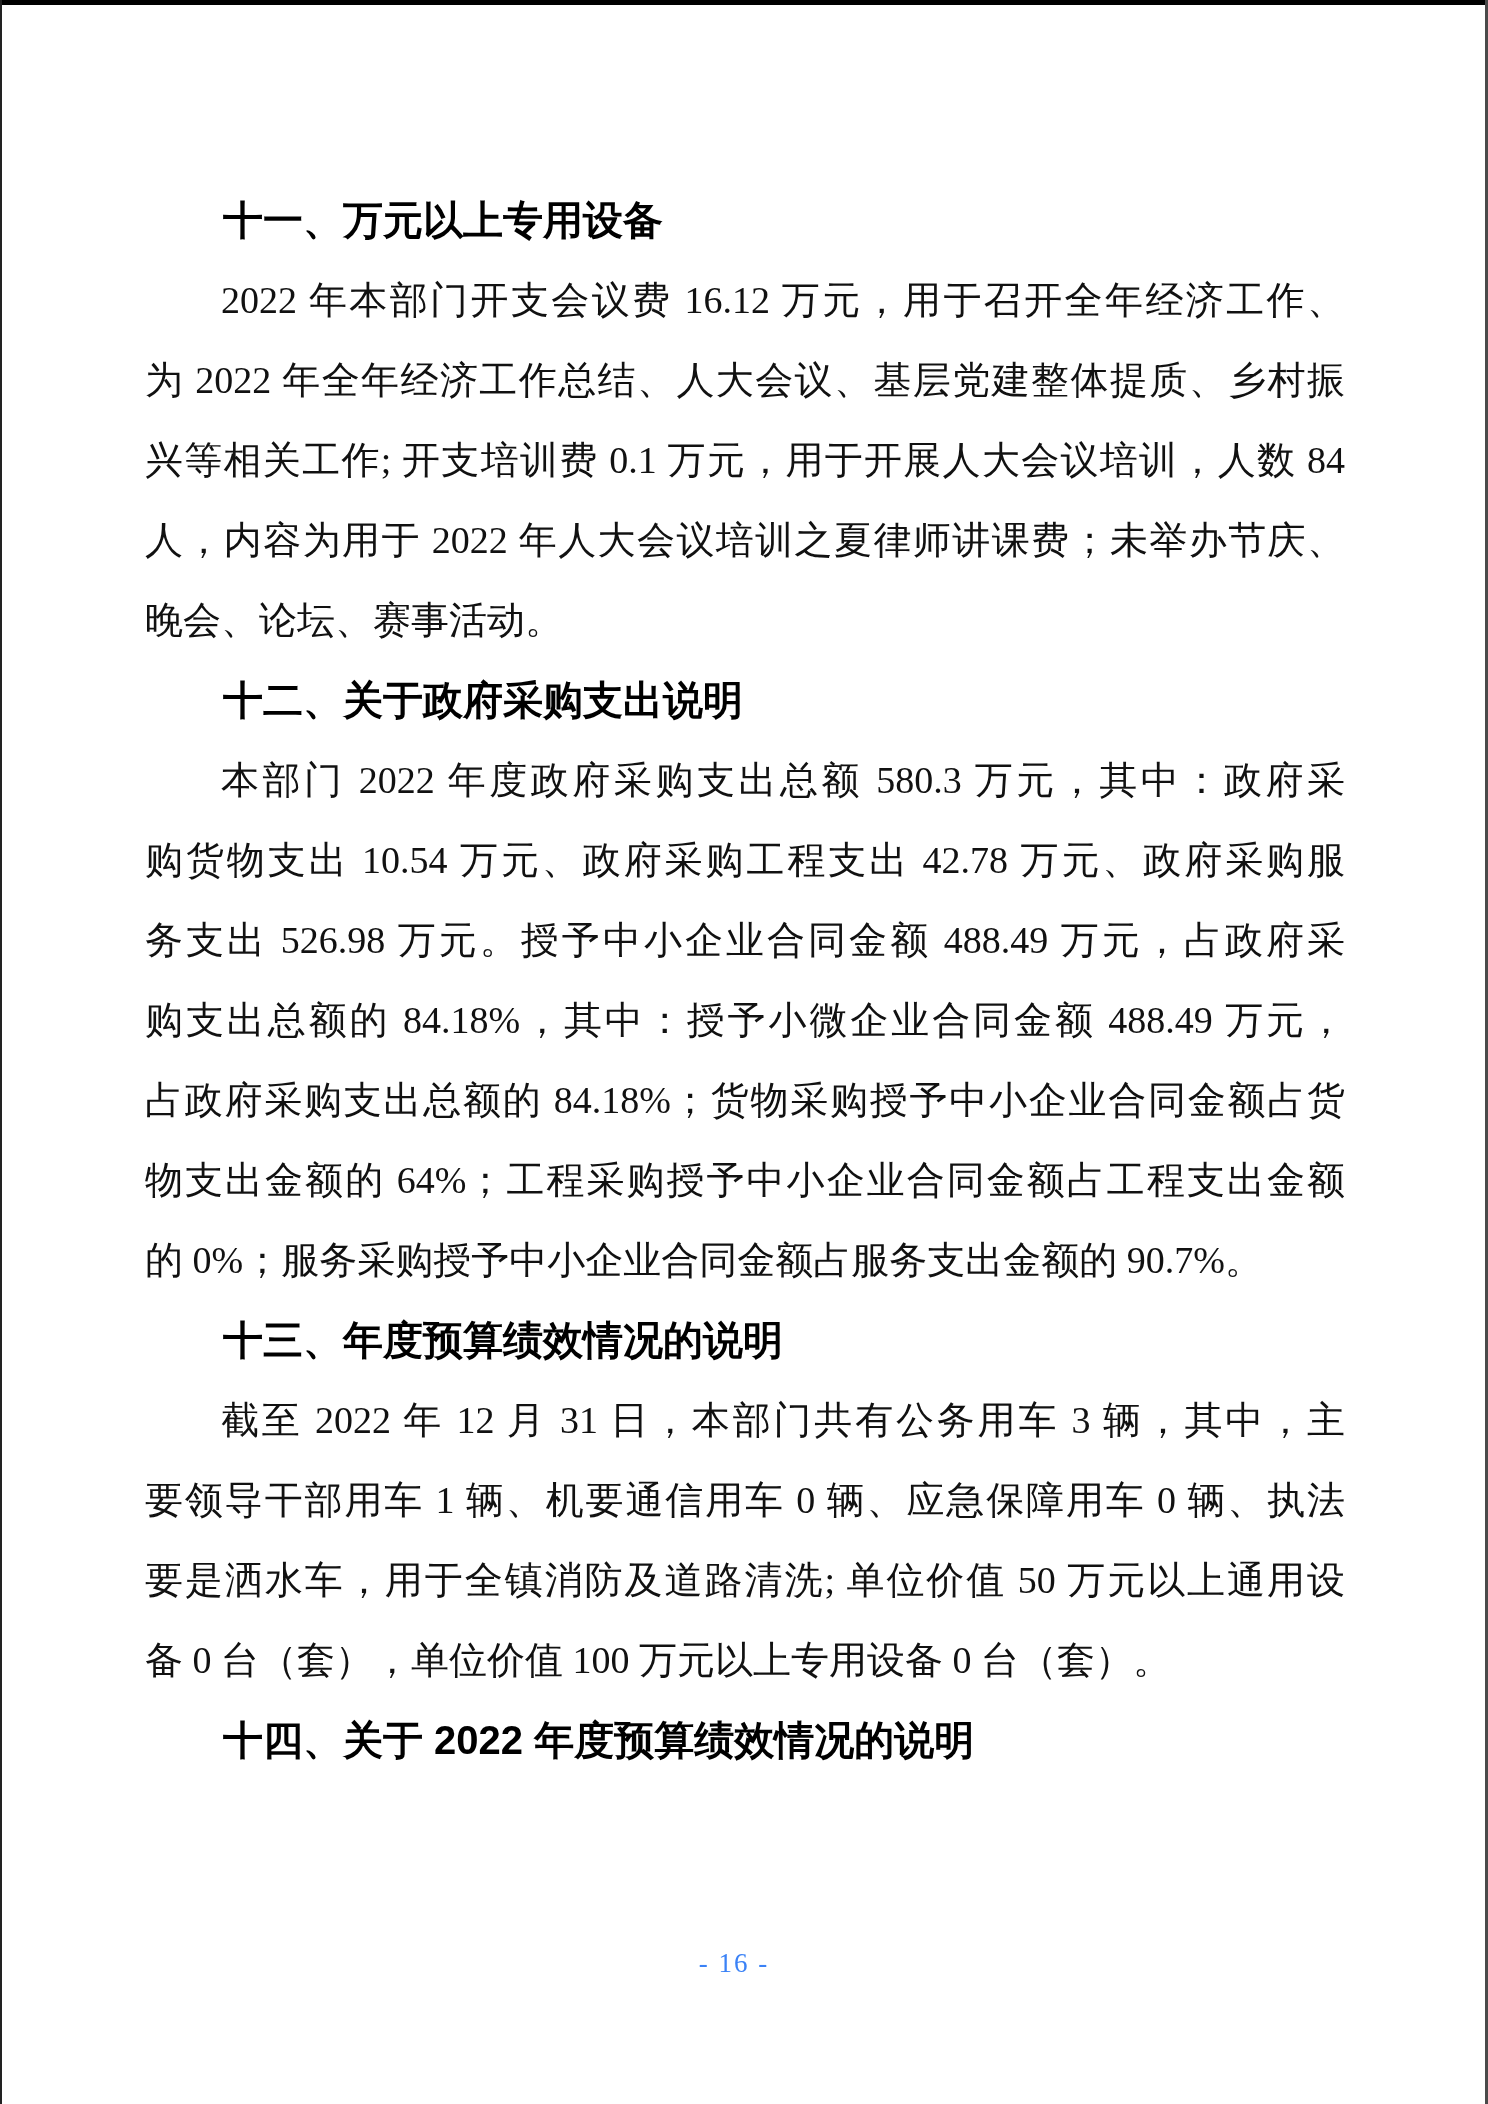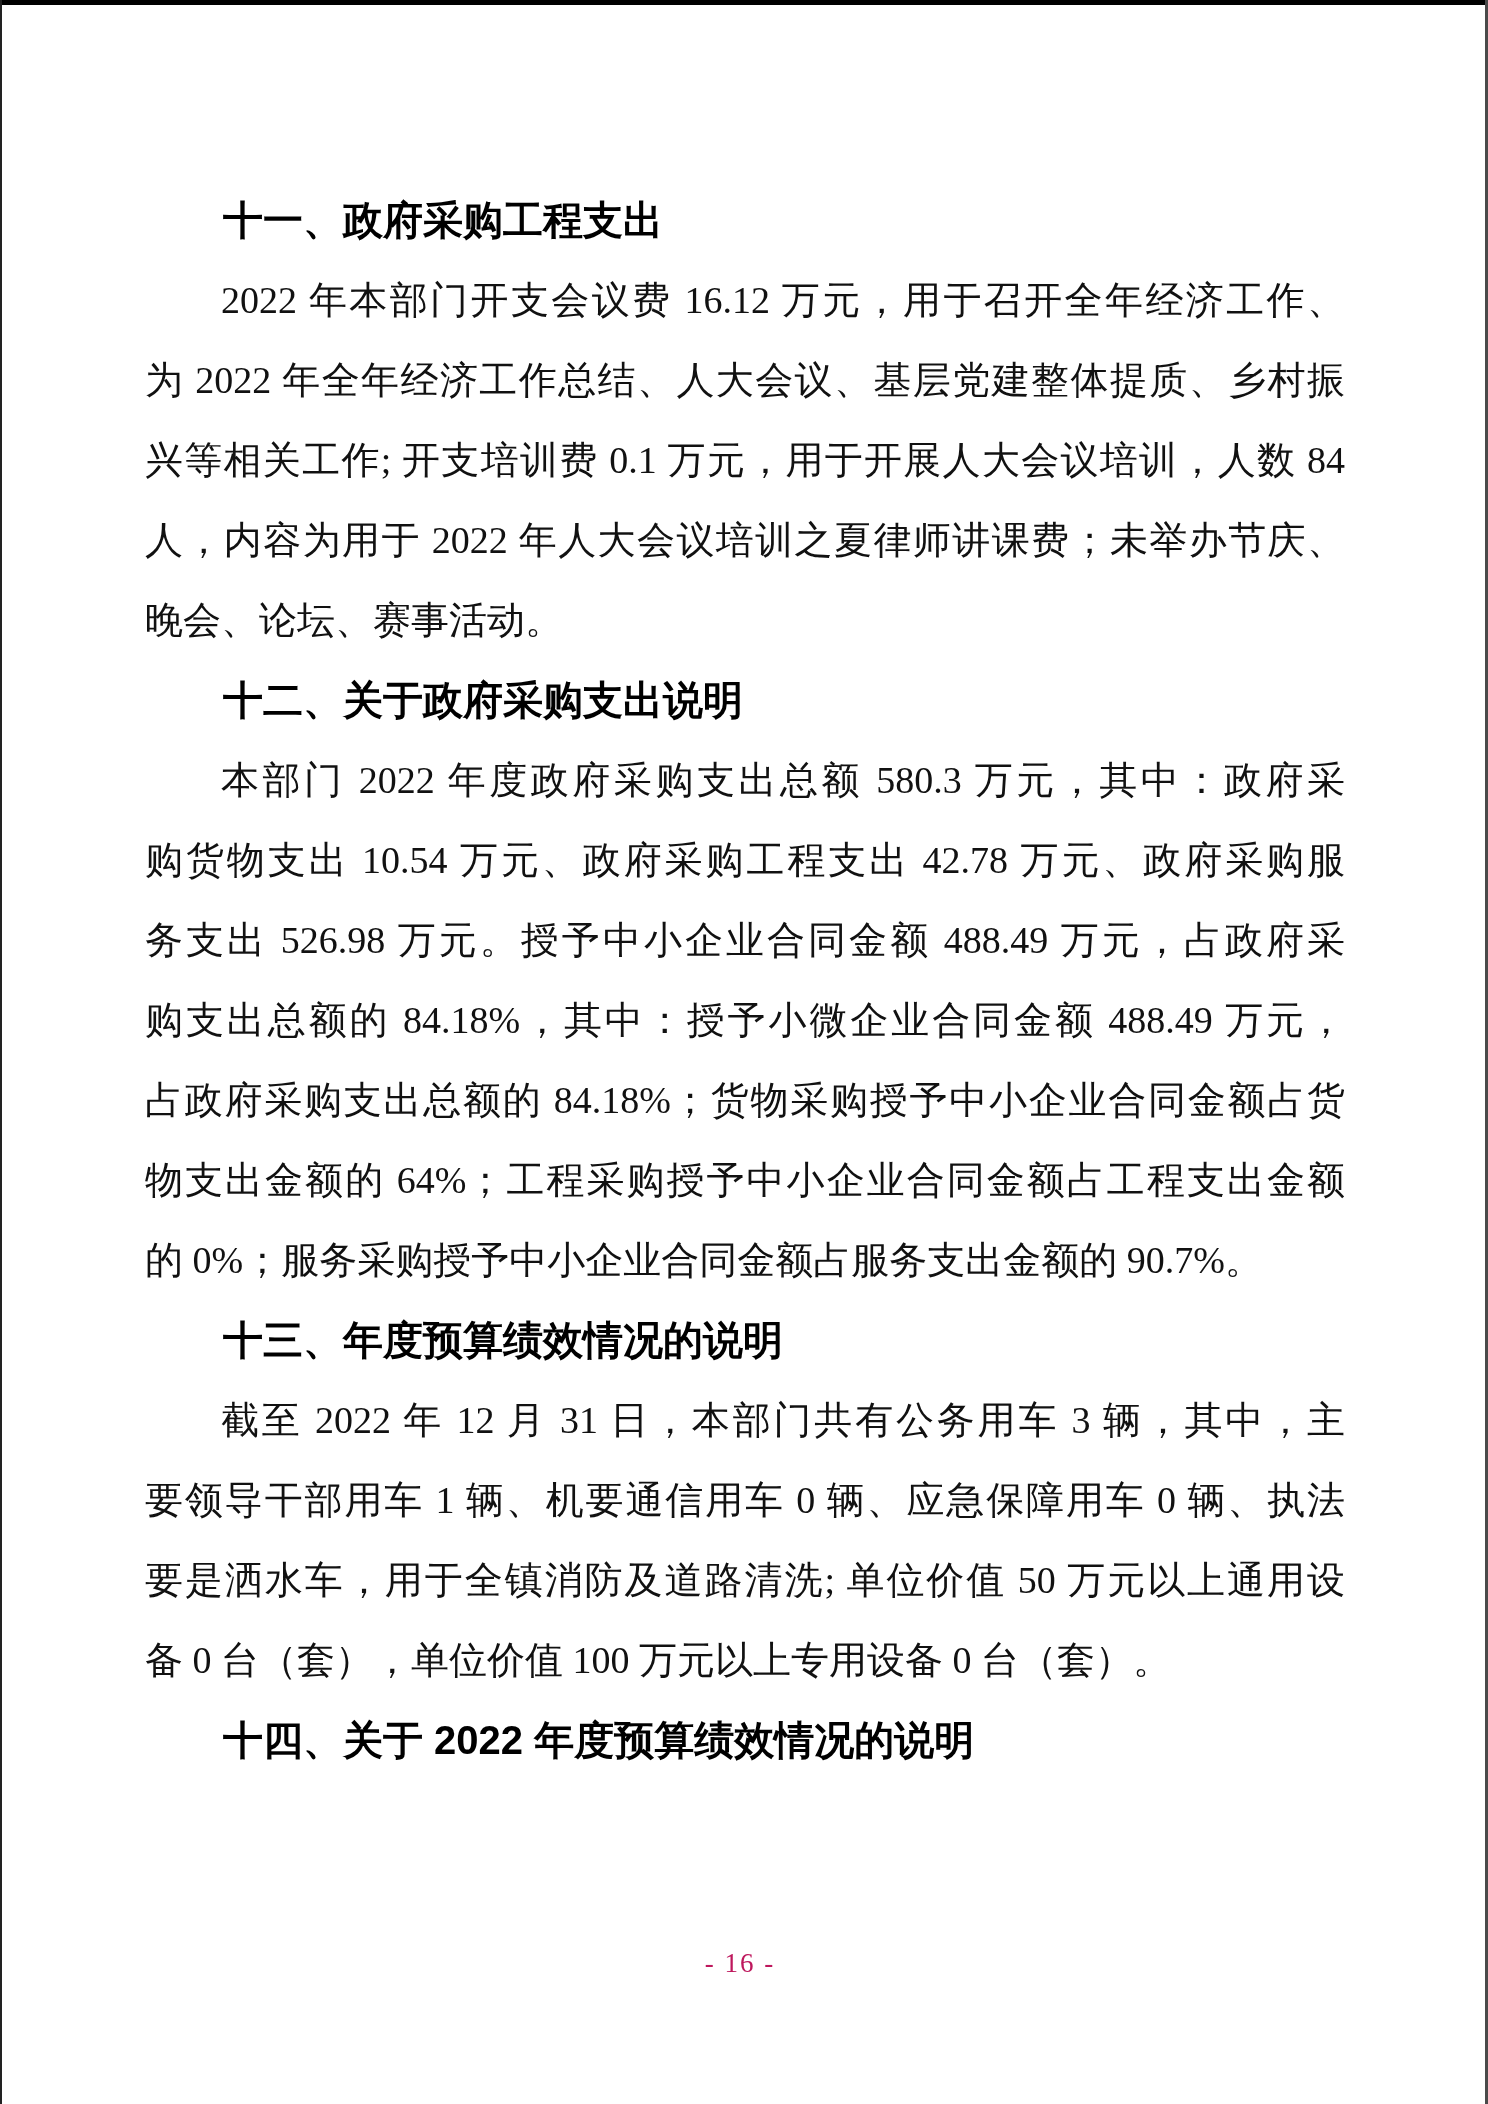--- a/index.html
+++ b/index.html
@@ -55,38 +55,38 @@
     white-space: nowrap;
   }
   .line.indent { text-indent: 76px; }
   .line.last {
     text-align: center;
     text-align-last: left;
   }
   .page-number {
     position: absolute;
     top: 1948px;
-    left: 140px;
+    left: 134px;
     width: 1200px;
     text-align: center;
     font-size: 27px;
-    color: #be185d;
+    color: #3b82f6;
     letter-spacing: 2px;
   }
 </style>
 </head>
 <body>
 
 <div class="top-bar"></div>
 <div class="edge-left"></div>
 <div class="edge-right"></div>
 
 <div class="content">
 
-  <div class="heading">十一、政府采购工程支出</div>
+  <div class="heading">十一、万元以上专用设备</div>
   <div class="line indent">2022 年本部门开支会议费 16.12 万元，用于召开全年经济工作、</div>
   <div class="line">为 2022 年全年经济工作总结、人大会议、基层党建整体提质、乡村振</div>
   <div class="line">兴等相关工作; 开支培训费 0.1 万元，用于开展人大会议培训，人数 84</div>
   <div class="line">人，内容为用于 2022 年人大会议培训之夏律师讲课费；未举办节庆、</div>
   <div class="line last">晚会、论坛、赛事活动。</div>
 
   <div class="heading">十二、关于政府采购支出说明</div>
   <div class="line indent">本部门 2022 年度政府采购支出总额 580.3 万元，其中：政府采</div>
   <div class="line">购货物支出 10.54 万元、政府采购工程支出 42.78 万元、政府采购服</div>
   <div class="line">务支出 526.98 万元。授予中小企业合同金额 488.49 万元，占政府采</div>

